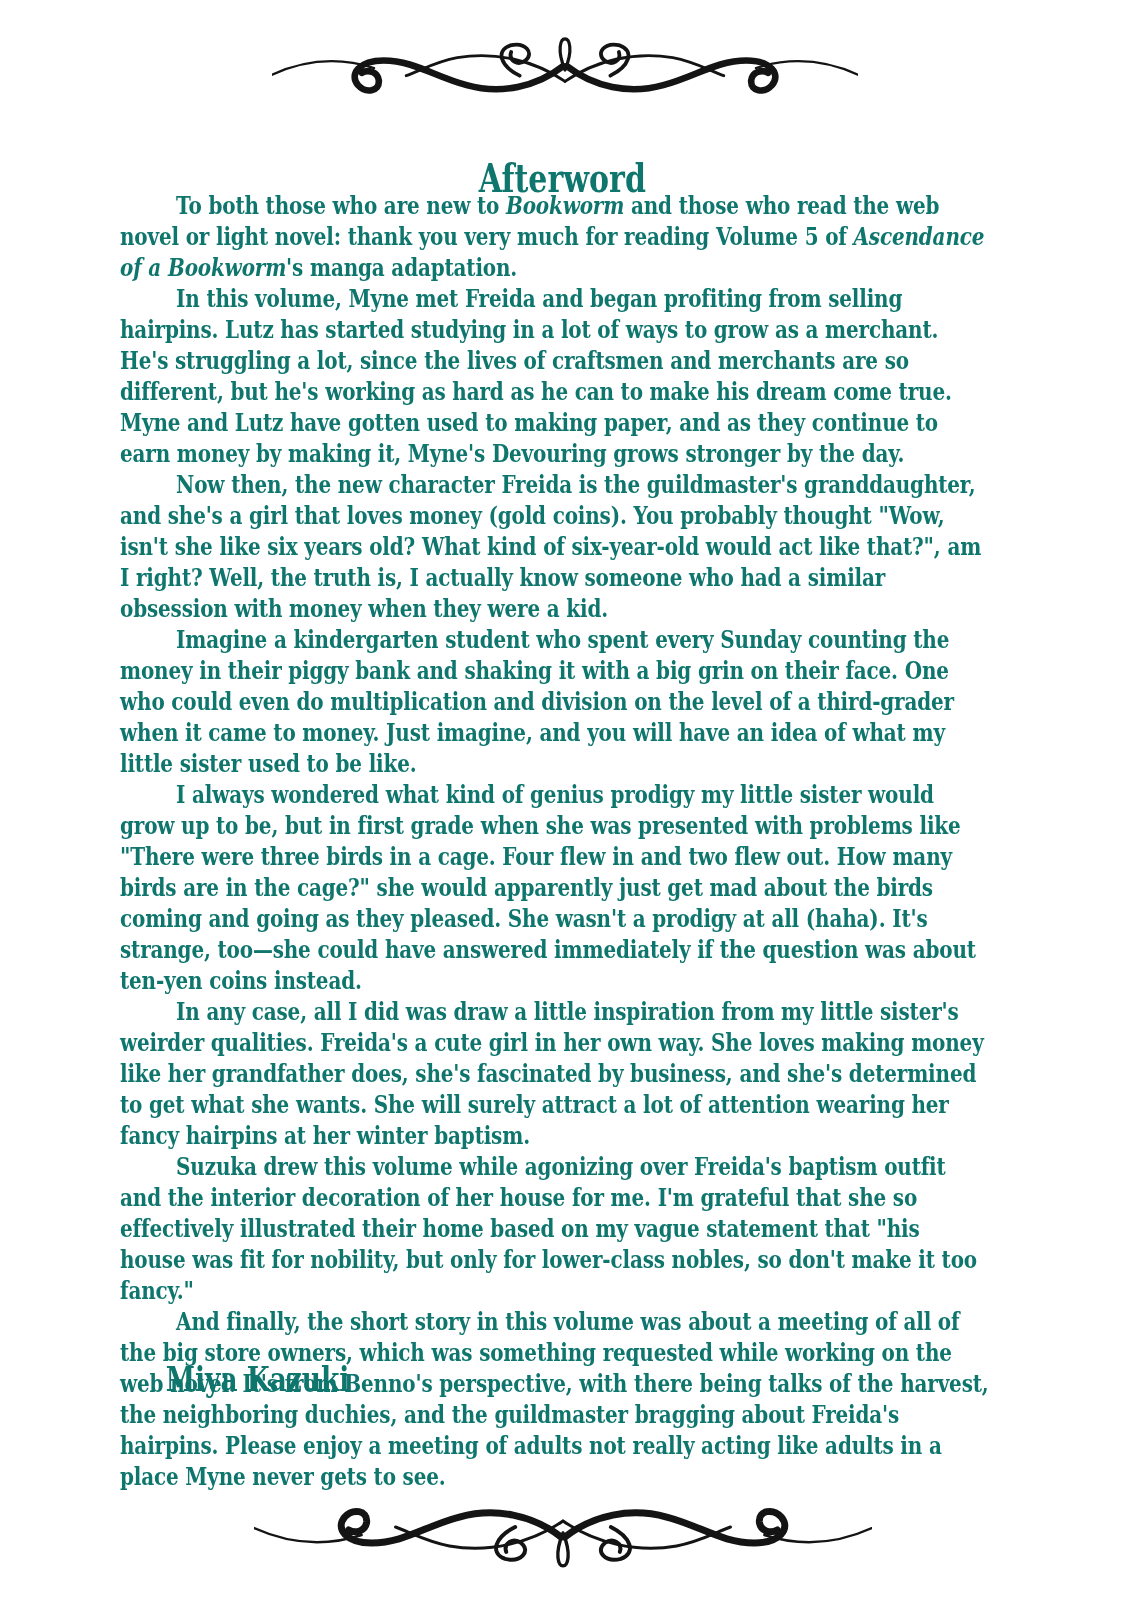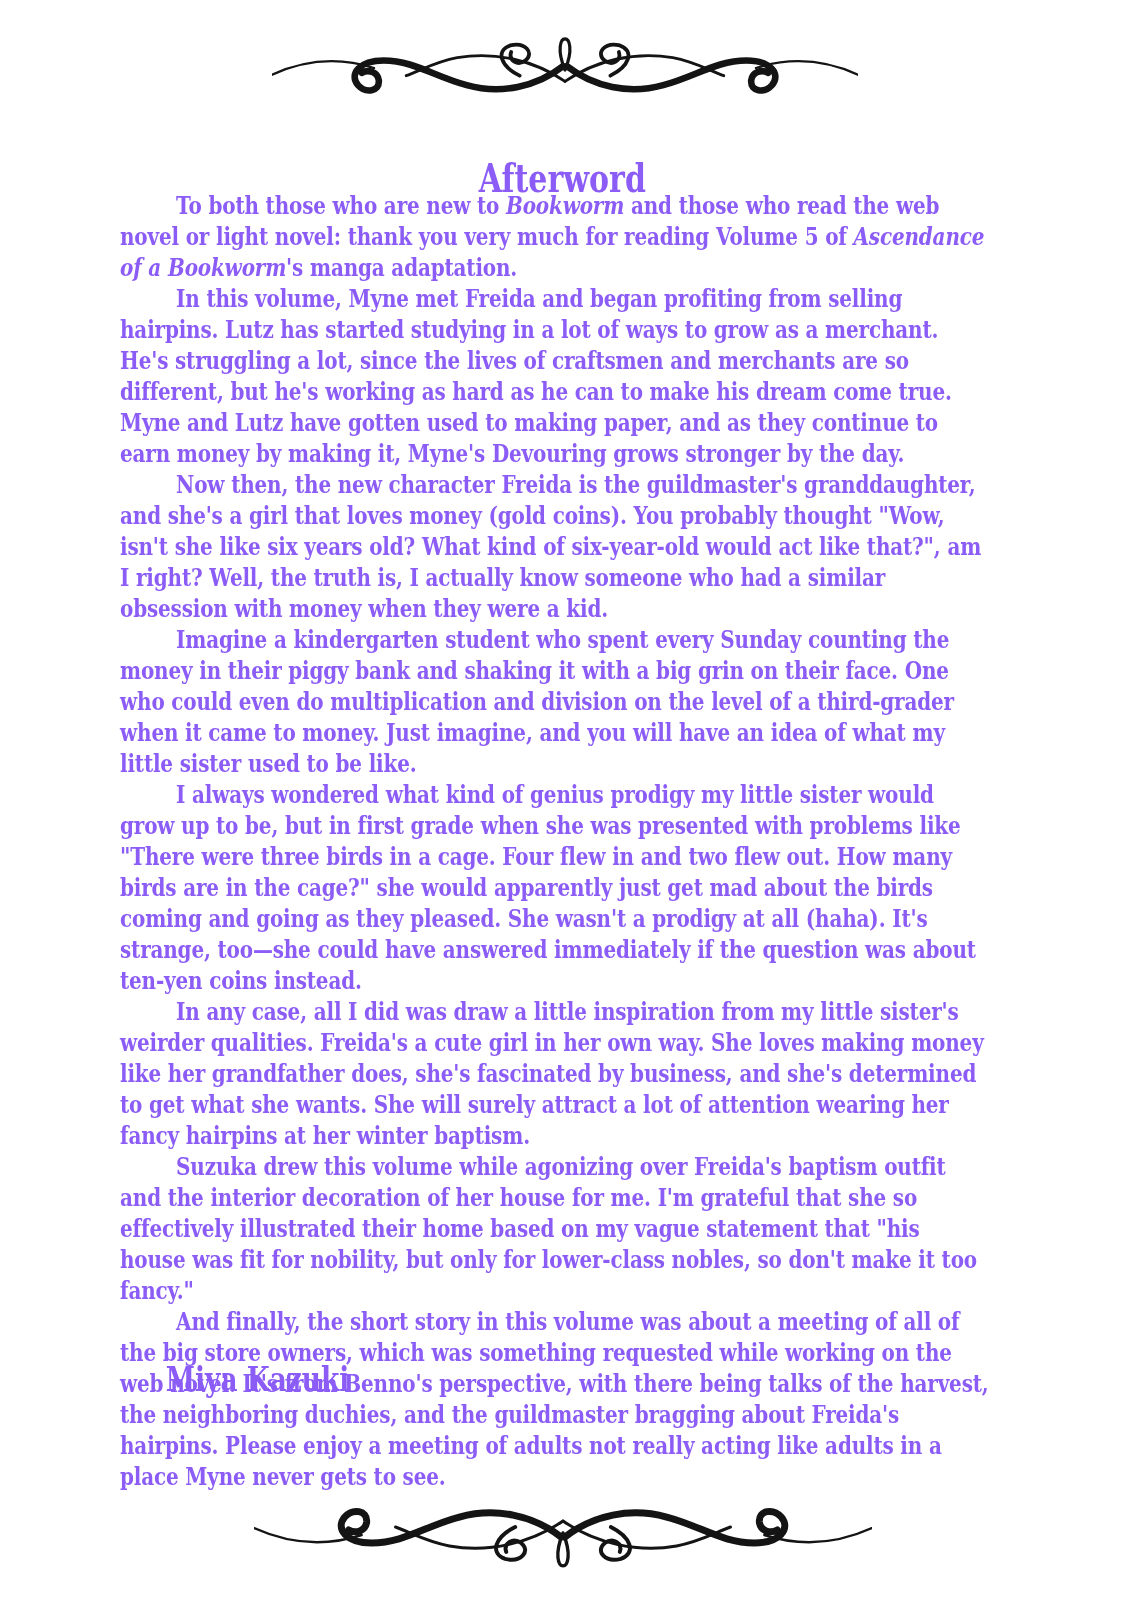--- a/index.html
+++ b/index.html
@@ -5,21 +5,21 @@
   html, body {
     margin: 0;
     padding: 0;
     background: #ffffff;
   }
   .page {
     position: relative;
     width: 1125px;
     height: 1600px;
     background: #ffffff;
-    color: #8b5cf6;
+    color: #0f766e;
     overflow: hidden;
     font-family: "DejaVu Serif", serif;
   }
   .ornament {
     position: absolute;
   }
   .ornament svg {
     display: block;
     width: 100%;
     height: 100%;

